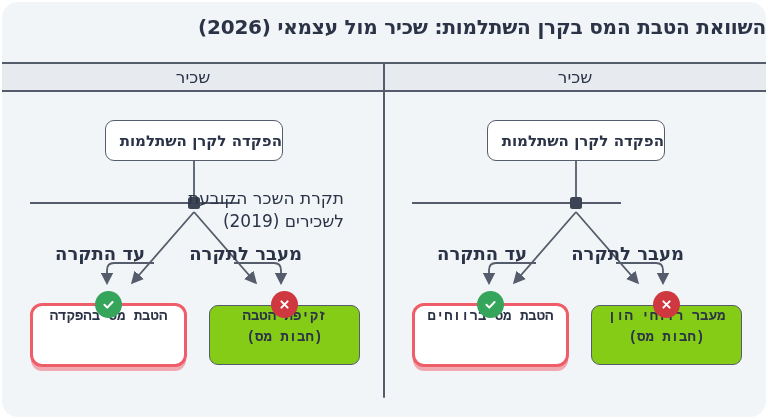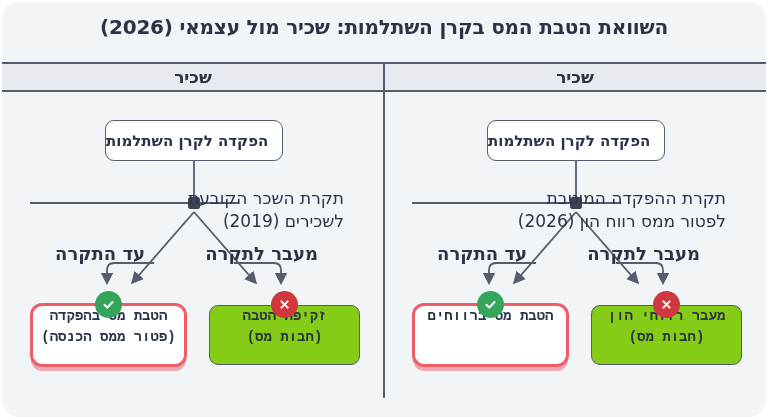--- a/index.html
+++ b/index.html
@@ -4,39 +4,39 @@
 <style>
   :root{
     --ink:#2b3347; --line:#555c6b; --card:#f2f5f8; --band:#e7eaee;
     --red:#ee5d68; --green:#35a55c; --redcirc:#ce383e; --white:#ffffff;
   }
   *{box-sizing:border-box;margin:0;padding:0;}
   html,body{width:768px;height:419px;overflow:hidden;background:#fff;
     font-family:"DejaVu Sans","Liberation Sans",sans-serif;color:var(--ink);}
   .card{position:absolute;left:2px;top:2px;width:764px;height:415px;
     background:var(--card);border-radius:16px;overflow:hidden;}
-  .title{position:absolute;left:0;top:13px;width:100%;text-align:center;
+  .title{position:absolute;left:0;top:13px;width:100%;text-align:right;
     font-size:20px;font-weight:bold;letter-spacing:-0.2px;}
   .band{position:absolute;left:0;top:60px;width:100%;height:30px;background:var(--band);
     border-top:2px solid var(--line);border-bottom:2px solid var(--line);display:flex;}
   .band .cell{width:50%;display:flex;align-items:center;justify-content:center;
-    font-size:17px;font-weight:bold;}
+    font-size:17px;font-weight:normal;}
   .vdivider{position:absolute;left:381px;top:60px;width:2px;height:336px;background:var(--line);border-radius:2px;}
   .col{position:absolute;top:88px;width:384px;height:311px;}
   #col-0{left:0;} #col-1{left:382px;}
   .col svg.connectors{position:absolute;left:0;top:0;width:384px;height:311px;}
   .topbox{position:absolute;left:103px;top:30px;width:178px;height:41px;
     background:var(--white);border:1.6px solid var(--line);border-radius:9px;
-    display:flex;align-items:center;justify-content:flex-end;
+    display:flex;align-items:center;justify-content:flex-start;
     font-size:15px;font-weight:bold;}
   .threshold{position:absolute;right:42px;top:97px;text-align:right;
     font-size:17px;line-height:1.35;white-space:nowrap;font-weight:500;}
   .branch-label{position:absolute;top:153px;font-size:18px;font-weight:bold;white-space:nowrap;}
   .branch-label.under{right:241px;}
-  .branch-label.over{right:68px;}
+  .branch-label.over{right:84px;}
   .resultbox{position:absolute;top:213px;background:var(--white);
     display:flex;flex-direction:column;align-items:center;justify-content:flex-start;
     text-align:center;font-size:14px;font-weight:bold;line-height:1.5;font-family:Liberation Mono, monospace;}
   .resultbox.good{left:28px;width:157px;height:64px;border:3px solid var(--red);
     border-radius:12px;box-shadow:0 5px 0 -1px rgba(238,93,104,.5);}
   .resultbox.bad{left:207px;width:151px;height:60px;top:215px;border:1.6px solid var(--line);
     border-radius:9px;background:#84cc16;}
   .badge{position:absolute;top:201px;width:27px;height:27px;border-radius:50%;
     display:flex;align-items:center;justify-content:center;z-index:3;}
   .badge.ok{left:93px;background:var(--green);}
@@ -87,21 +87,20 @@
     <div class="branch-label under" dir="rtl">עד התקרה</div>
     <div class="branch-label over" dir="rtl">מעבר לתקרה</div>
 
     <div class="badge ok">
       <svg viewBox="0 0 24 24">
           <path d="M5.5 12.5l4.5 4.5 8.5-9" stroke="#fff" stroke-width="3.2" fill="none" stroke-linecap="round" stroke-linejoin="round"></path>
         </svg>
     </div>
     <div class="resultbox good" dir="rtl">
       <div>הטבת מס בהפקדה</div>
-      <div>(פטור ממס הכנסה)</div>
     </div>
 
     <div class="badge no">
       <svg viewBox="0 0 24 24">
           <path d="M7 7l10 10 M17 7l-10 10" stroke="#fff" stroke-width="3.2" fill="none" stroke-linecap="round"></path>
         </svg>
     </div>
     <div class="resultbox bad" dir="rtl">
       <div>זקיפת הטבה</div>
       <div>(חבות מס)</div>
@@ -123,24 +122,20 @@
         <path d="M152,173 H112 Q105,173 105,180 V192" marker-end="url(#arrow1)"></path>
         <path d="M232,173 H272 Q279,173 279,180 V192" marker-end="url(#arrow1)"></path>
       </g>
       <rect x="186" y="107" width="12" height="12" rx="2.5" fill="#3d4454"></rect>
     </svg>
 
     <div class="topbox" dir="rtl">
       <span>הפקדה לקרן השתלמות</span>
     </div>
 
-    <div class="threshold" dir="rtl">
-      <div>תקרת ההפקדה המוטבת</div>
-      <div>לפטור ממס רווח הון (2026)</div>
-    </div>
 
     <div class="branch-label under" dir="rtl">עד התקרה</div>
     <div class="branch-label over" dir="rtl">מעבר לתקרה</div>
 
     <div class="badge ok">
       <svg viewBox="0 0 24 24">
           <path d="M5.5 12.5l4.5 4.5 8.5-9" stroke="#fff" stroke-width="3.2" fill="none" stroke-linecap="round" stroke-linejoin="round"></path>
         </svg>
     </div>
     <div class="resultbox good" dir="rtl">

